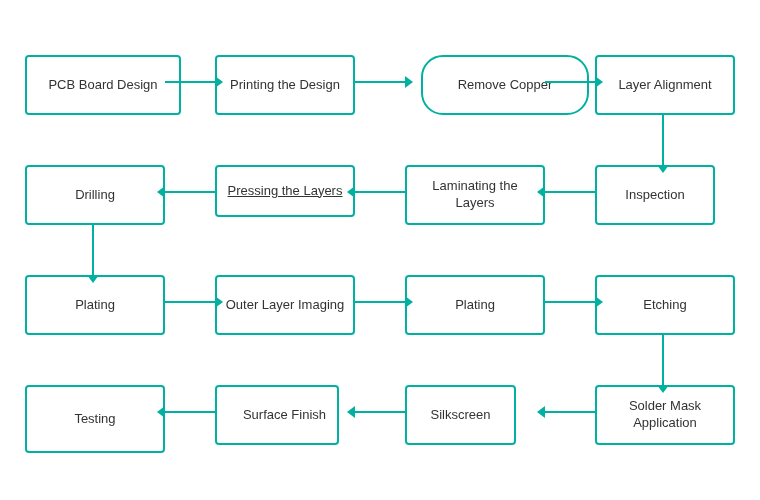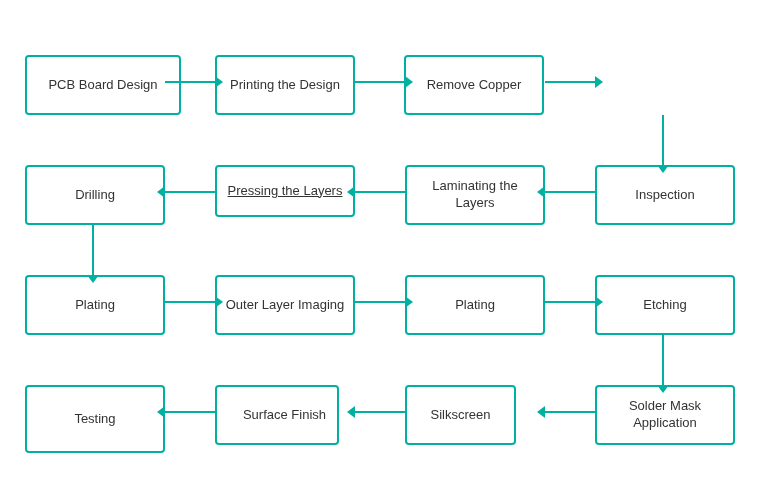--- a/index.html
+++ b/index.html
@@ -49,25 +49,26 @@
       border-right: 6px solid transparent;
       border-top: 8px solid #00b0a0;
     }
   </style>
 </head>
 <body>
 
 <div class="diagram">
 <div class="node" style="left: 25px; top: 55px; width: 156px; height: 60px;">PCB Board Design</div>
     <div class="node" style="left: 215px; top: 55px; width: 140px; height: 60px;">Printing the Design</div>
-    <div class="node" style="left: 404px; top: 55px; width: 140px; height: 60px;">Remove Copper</div>
+    <div class="node" style="left: 421px; top: 55px; width: 168px; height: 60px; border-radius: 22px;">Remove Copper</div>
+    <div class="node" style="left: 595px; top: 55px; width: 140px; height: 60px;">Layer Alignment</div>
     <div class="node" style="left: 25px; top: 165px; width: 140px; height: 60px;">Drilling</div>
     <div class="node" style="left: 215px; top: 165px; width: 140px; height: 52px; text-decoration: underline;">Pressing the Layers</div>
     <div class="node" style="left: 405px; top: 165px; width: 140px; height: 60px;">Laminating the Layers</div>
-    <div class="node" style="left: 595px; top: 165px; width: 140px; height: 60px;">Inspection</div>
+    <div class="node" style="left: 595px; top: 165px; width: 120px; height: 60px;">Inspection</div>
     <div class="node" style="left: 25px; top: 275px; width: 140px; height: 60px;">Plating</div>
     <div class="node" style="left: 215px; top: 275px; width: 140px; height: 60px;">Outer Layer Imaging</div>
     <div class="node" style="left: 405px; top: 275px; width: 140px; height: 60px;">Plating</div>
     <div class="node" style="left: 595px; top: 275px; width: 140px; height: 60px;">Etching</div>
     <div class="node" style="left: 25px; top: 385px; width: 140px; height: 68px;">Testing</div>
     <div class="node" style="left: 215px; top: 385px; width: 124px; height: 60px; padding-left: 21px;">Surface Finish</div>
     <div class="node" style="left: 405px; top: 385px; width: 111px; height: 60px;">Silkscreen</div>
     <div class="node" style="left: 595px; top: 385px; width: 140px; height: 60px;">Solder Mask Application</div>
     <div style="position: absolute; left: 165px; top: 81px; width: 50px; height: 2px; background: rgb(0, 176, 160);">
       <div class="arrowhead arrowhead-right" style="right: -8px; top: -5px; position: absolute;"></div>

